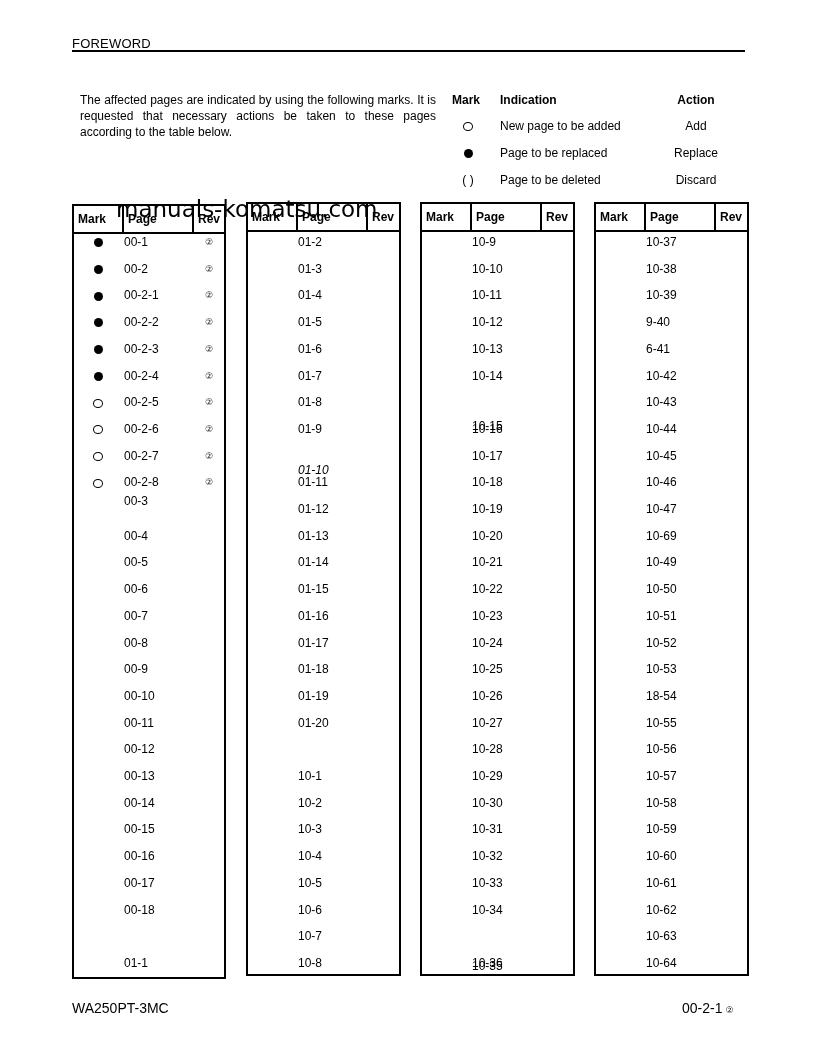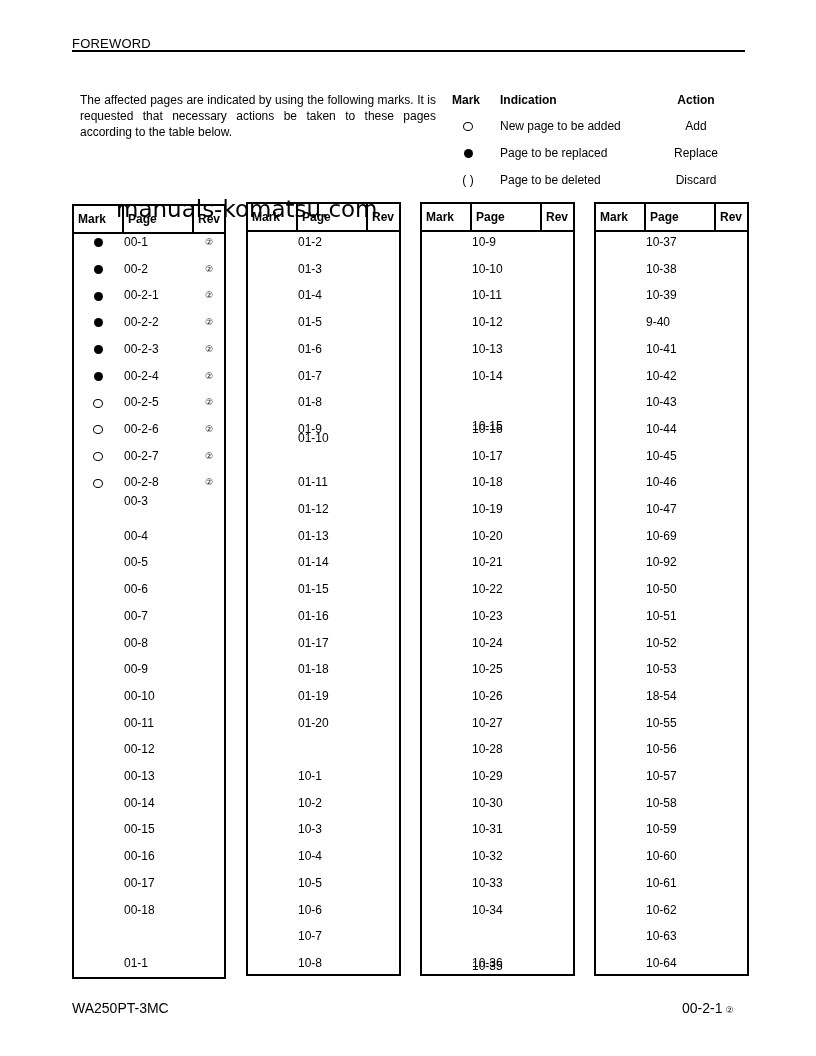--- a/index.html
+++ b/index.html
@@ -247,21 +247,21 @@
       <div class="row" style="top: 189.2px;">
         <span class="cell-mark"></span>
         <span class="cell-page">01-8</span>
         <span class="cell-rev"></span>
       </div>
       <div class="row" style="top: 215.9px;">
         <span class="cell-mark"></span>
         <span class="cell-page">01-9</span>
         <span class="cell-rev"></span>
       </div>
-      <div class="row" style="top: 225px;">
+      <div class="row" style="top: 257px; font-style: italic;">
         <span class="cell-mark"></span>
         <span class="cell-page">01-10</span>
         <span class="cell-rev"></span>
       </div>
       <div class="row" style="top: 269.3px;">
         <span class="cell-mark"></span>
         <span class="cell-page">01-11</span>
         <span class="cell-rev"></span>
       </div>
       <div class="row" style="top: 296px;">
@@ -523,21 +523,21 @@
         <span class="cell-page">10-39</span>
         <span class="cell-rev"></span>
       </div>
       <div class="row" style="top: 109.1px;">
         <span class="cell-mark"></span>
         <span class="cell-page">9-40</span>
         <span class="cell-rev"></span>
       </div>
       <div class="row" style="top: 135.8px;">
         <span class="cell-mark"></span>
-        <span class="cell-page">10-41</span>
+        <span class="cell-page">6-41</span>
         <span class="cell-rev"></span>
       </div>
       <div class="row" style="top: 162.5px;">
         <span class="cell-mark"></span>
         <span class="cell-page">10-42</span>
         <span class="cell-rev"></span>
       </div>
       <div class="row" style="top: 189.2px;">
         <span class="cell-mark"></span>
         <span class="cell-page">10-43</span>
@@ -563,21 +563,21 @@
         <span class="cell-page">10-47</span>
         <span class="cell-rev"></span>
       </div>
       <div class="row" style="top: 322.7px;">
         <span class="cell-mark"></span>
         <span class="cell-page">10-69</span>
         <span class="cell-rev"></span>
       </div>
       <div class="row" style="top: 349.4px;">
         <span class="cell-mark"></span>
-        <span class="cell-page">10-92</span>
+        <span class="cell-page">10-49</span>
         <span class="cell-rev"></span>
       </div>
       <div class="row" style="top: 376.1px;">
         <span class="cell-mark"></span>
         <span class="cell-page">10-50</span>
         <span class="cell-rev"></span>
       </div>
       <div class="row" style="top: 402.8px;">
         <span class="cell-mark"></span>
         <span class="cell-page">10-51</span>

